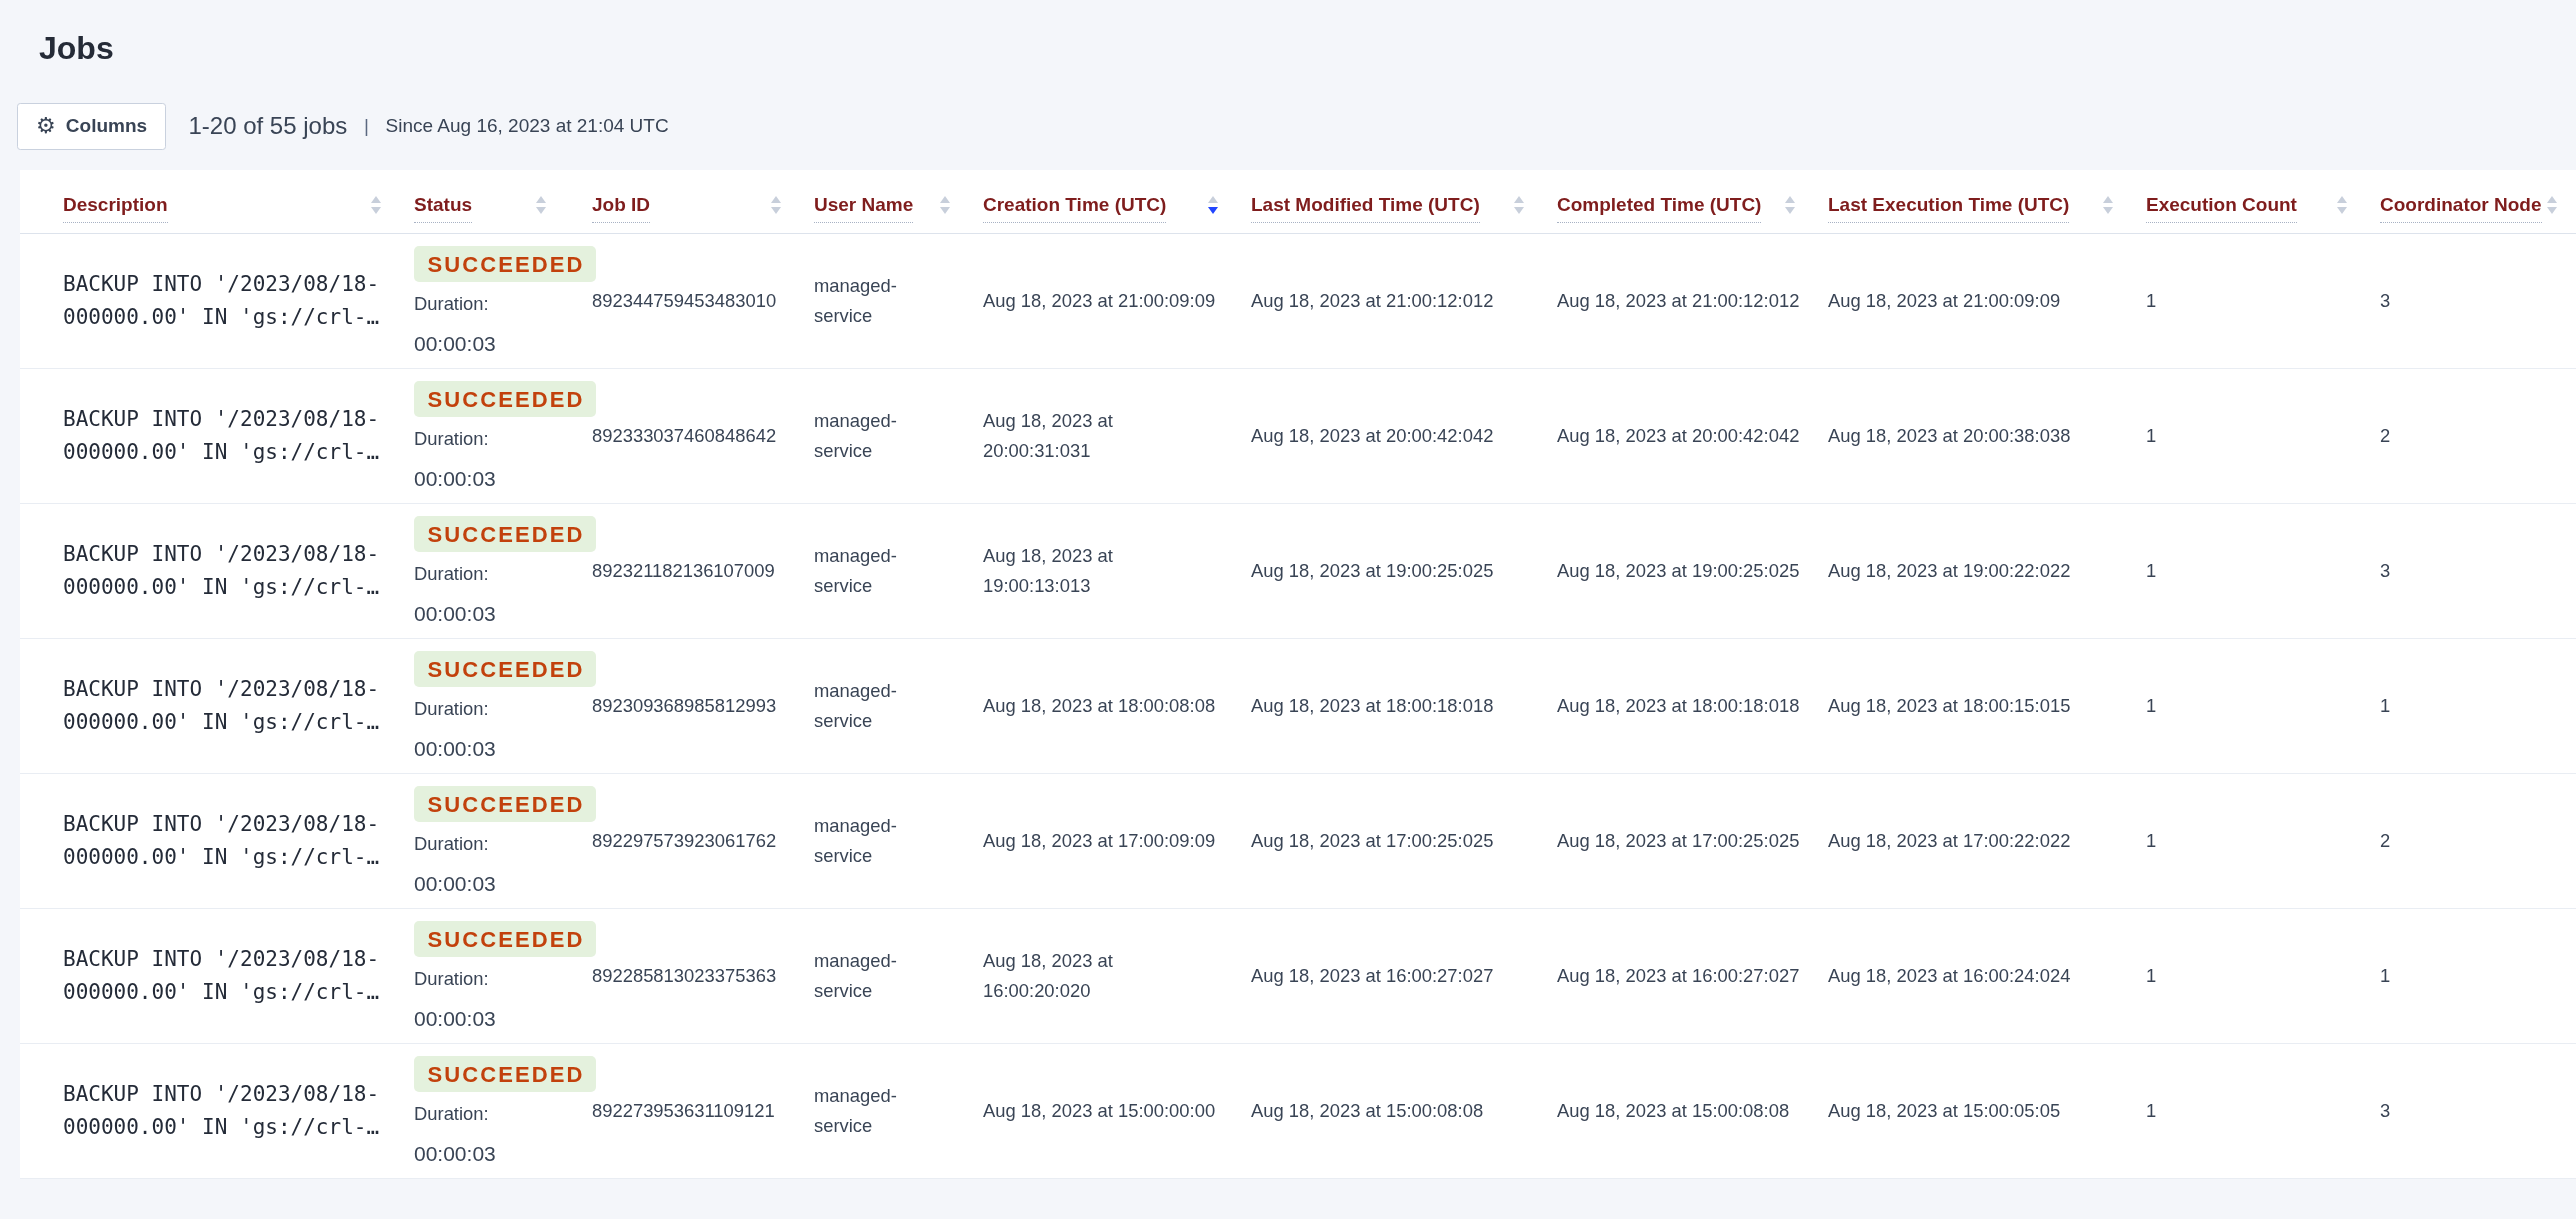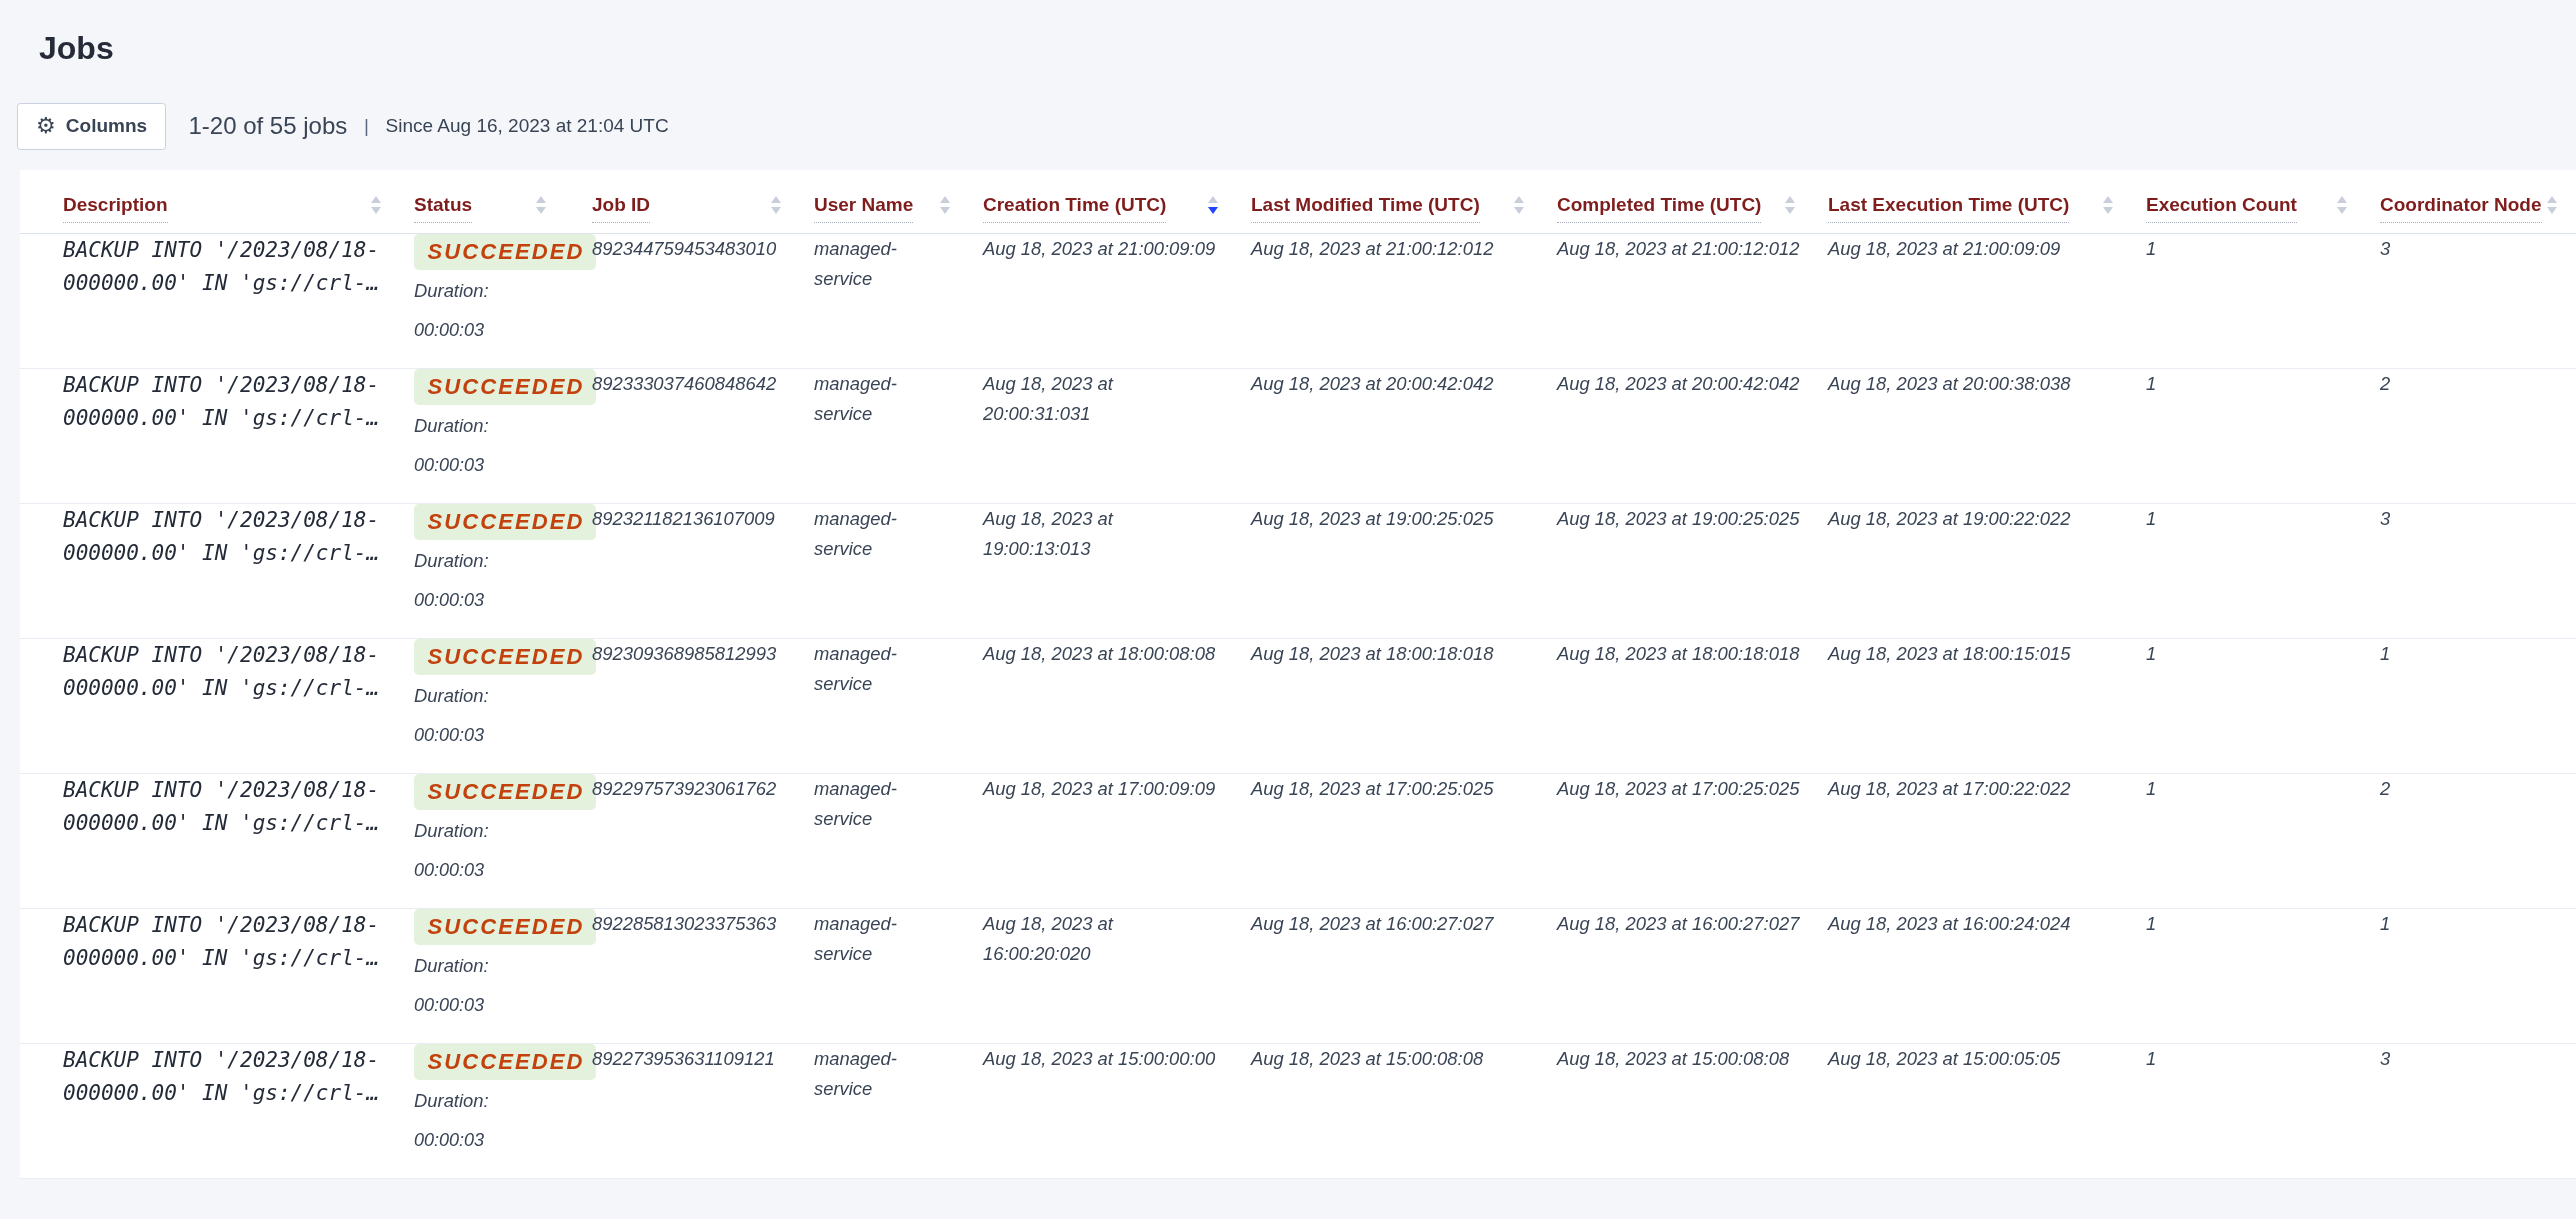--- a/index.html
+++ b/index.html
@@ -57,24 +57,23 @@
     font-size:19px;font-weight:600;color:#7f1d1d;line-height:1.25;
     border-bottom:1.7px dotted #a8b2c4;padding-bottom:5px;white-space:nowrap;
   }
   .sort{display:flex;flex-direction:column;gap:4.2px;margin-left:5px;padding-bottom:8.4px;}
   .tri{width:0;height:0;border-left:5.9px solid transparent;border-right:5.9px solid transparent;}
   .tri.up{border-bottom:7.5px solid #c8cfdb;}
   .tri.down{border-top:7.5px solid #c8cfdb;}
   .tri.down.active{border-top-color:#2145ff;}
 
   .row{
-    display:flex;align-items:flex-start;
+    display:flex;align-items:center;
     padding-left:43px;height:135px;box-sizing:border-box;
     border-bottom:0.8px solid #e9edf3;
-    font-style:italic;
   }
   .td{box-sizing:border-box;padding-right:33px;font-size:18.4px;color:#394455;line-height:30px;}
   .c0{width:351px;}
   .c1{width:165px;}
   .c2{width:222px;margin-left:13px;}
   .c3{width:169px;}
   .c4{width:268px;}
   .c5{width:306px;}
   .c6{width:271px;}
   .c7{width:318px;}
@@ -85,21 +84,21 @@
     font-size:21px;line-height:33px;color:#242b38;padding-right:10px;cursor:pointer;
   }
   .td.c5,.td.c6,.td.c7{white-space:nowrap;}
   .badge{
     display:inline-block;
     background:#e4f1dd;color:#c2410c;
     font-size:22px;font-weight:700;letter-spacing:2.1px;
     padding:7.5px 11.7px 6.7px 13.4px;border-radius:5px;line-height:1;
   }
   .dur-label{margin-top:8.4px;font-size:18.4px;line-height:25px;}
-  .dur-val{margin-top:15px;font-size:18px;line-height:25px;}
+  .dur-val{margin-top:15px;font-size:21px;line-height:25px;}
   .wrapcell{word-wrap:break-word;}
 </style>
 </head>
 <body>
 
 <div class="page">
   <h1>Jobs</h1>
 
 
   <div class="toolbar">

